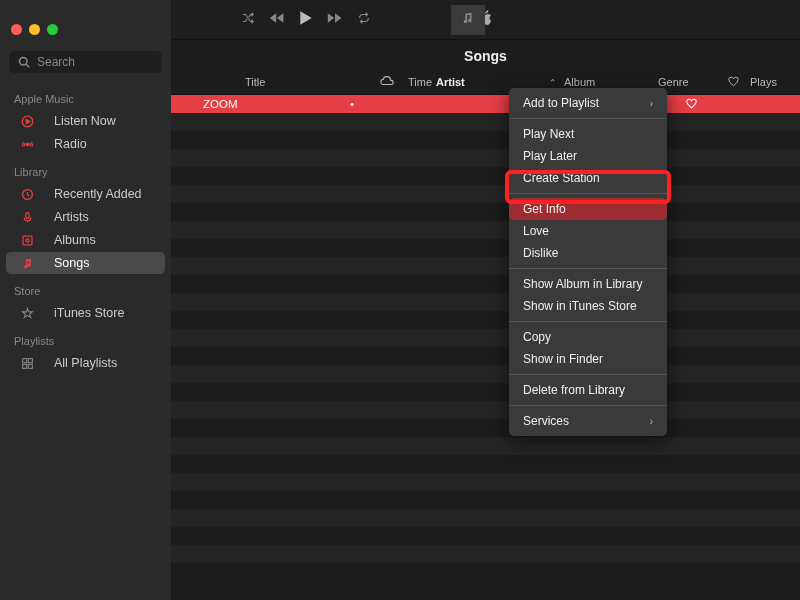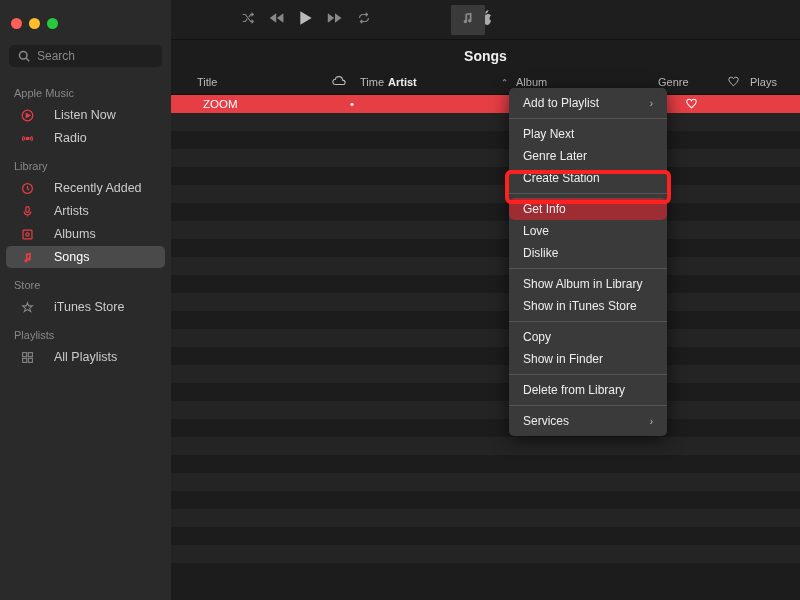--- a/index.html
+++ b/index.html
@@ -1,18 +1,18 @@
 <!DOCTYPE html>
 <html><head>
   <meta charset="utf-8">
   <style>
     * { margin: 0; padding: 0; box-sizing: border-box; font-family: -apple-system, BlinkMacSystemFont, "Segoe UI", Helvetica, Arial, sans-serif; }
     body { width: 800px; height: 600px; background: #1a1a1a; overflow: hidden; color: #ddd; font-size: 12px; }
     .window { display: flex; width: 100%; height: 100%; }
-    .sidebar { width: 171px; background: #2a2a2a; padding-top: 14px; display: flex; flex-direction: column; }
+    .sidebar { width: 171px; background: #2a2a2a; padding-top: 20px; display: flex; flex-direction: column; }
     .traffic-lights { display: flex; gap: 7px; padding: 4px 0 10px 11px; }
     .traffic-light { width: 11px; height: 11px; border-radius: 50%; }
     .tl-red { background: #ff5f56; }
     .tl-yellow { background: #ffbd2e; }
     .tl-green { background: #27c93f; }
     .search-box { margin: 6px 9px 10px 9px; background: #1f1f1f; border-radius: 5px; padding: 4px 8px; display: flex; align-items: center; gap: 6px; color: #888; }
     .search-box input { background: transparent; border: none; color: #ccc; font-size: 12px; width: 100%; outline: none; }
     .search-box input::placeholder { color: #888; }
     .sb-section { margin-top: 8px; }
     .sb-header { color: #888; font-size: 11px; padding: 2px 14px 4px 14px; font-weight: 500; }
@@ -29,21 +29,21 @@
     .apple-logo { color: #aaa; }
     .title-row { text-align: center; padding: 8px 0 6px 0; color: #eee; font-size: 14px; font-weight: 600; }
     .table { flex: 1; position: relative; }
     .table-header { display: flex; padding: 5px 10px; color: #bbb; font-size: 11px; border-bottom: 1px solid #111; background: #1c1c1c; justify-content: flex-end; }
     .th { display: flex; align-items: center; gap: 4px; }
     .th-title { width: 145px; padding-left: 10px; }
     .th-cloud { width: 28px; }
     .th-time { width: 28px; }
     .th-artist { width: 128px; font-weight: 600; color: #eee; }
     .th-album { width: 94px; }
-    .th-genre { width: 70px; margin-left: 48px; }
+    .th-genre { width: 70px; }
     .th-heart { width: 22px; }
     .th-plays { width: 40px; }
     .sort-ind { font-size: 8px; color: #888; }
     .rows { position: relative; }
     .row { display: flex; padding: 3px 22px; height: 18px; align-items: center; font-size: 11.5px; }
     .row.stripe { background: #242424; }
     .row.dark { background: #1c1c1c; }
     .row.selected { background: #e63e45; color: #fff; }
     .cell-title { width: 145px; padding-left: 10px; font-weight: 500; }
     .cell-cloud { width: 28px; text-align: center; }
@@ -280,21 +280,21 @@
     <div class="context-menu" id="context-menu">
         <div class="cm-item">
           <span>Add to Playlist</span>
           <span class="cm-chevron">›</span>
         </div>
         <div class="cm-sep"></div>
         <div class="cm-item">
           <span>Play Next</span>
         </div>
         <div class="cm-item">
-          <span>Genre Later</span>
+          <span>Play Later</span>
         </div>
         <div class="cm-item">
           <span>Create Station</span>
         </div>
         <div class="cm-sep"></div>
         <div class="cm-item highlighted">
           <span>Get Info</span>
         </div>
         <div class="cm-item">
           <span>Love</span>

